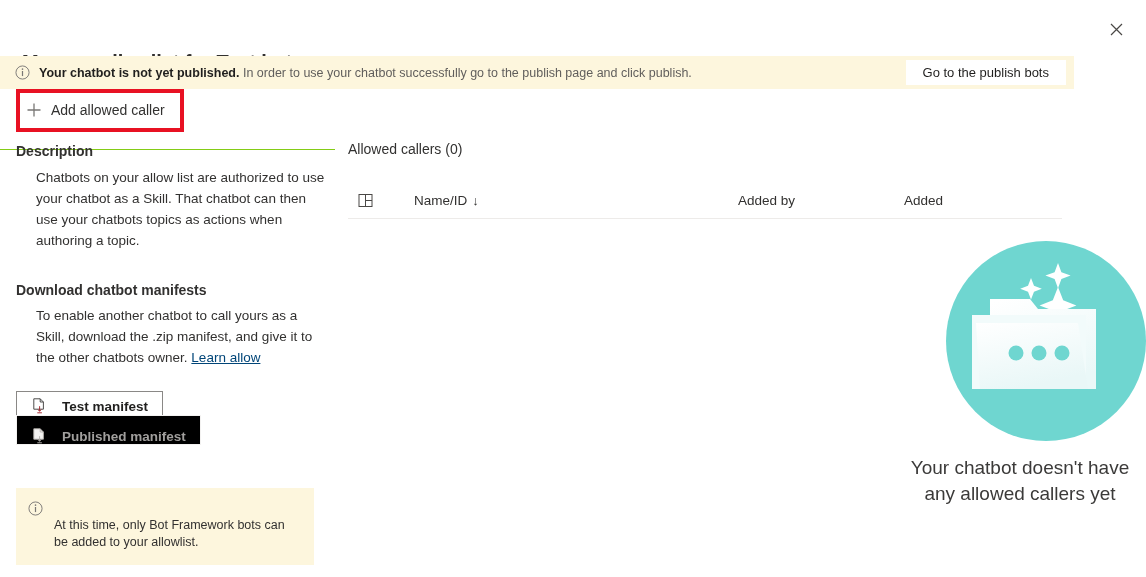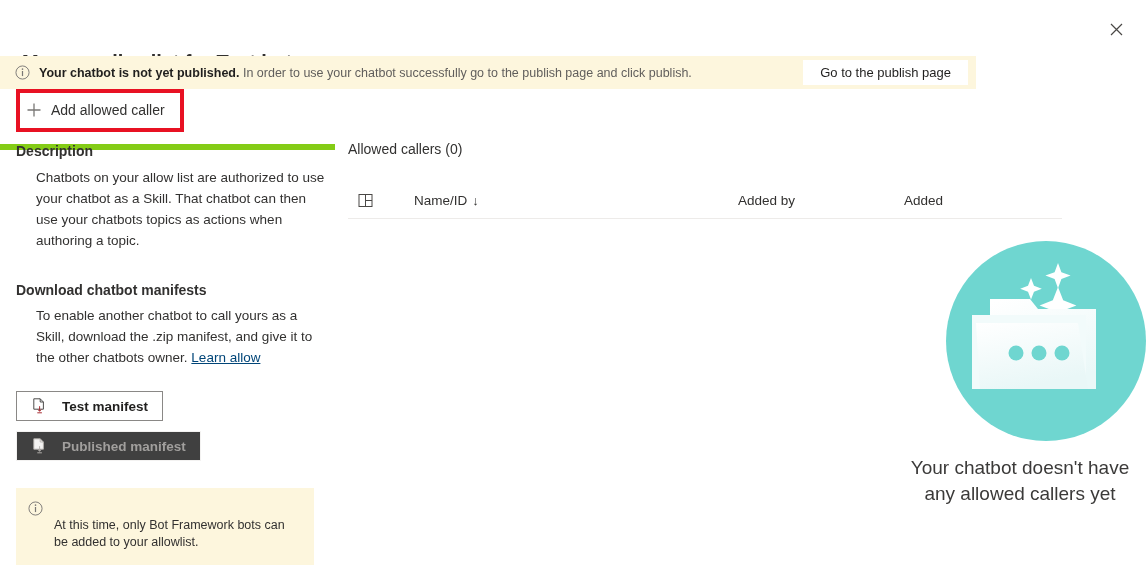--- a/index.html
+++ b/index.html
@@ -48,21 +48,21 @@
     border: none;
     cursor: pointer;
     color: #3b3a39;
   }
   .close-btn svg { display: block; }
 
   
   .banner {
     position: absolute;
     left: 0; top: 56px;
-    width: 976px; height: 33px;
+    width: 1074px; height: 33px;
     background: #fdf6dd;
     display: flex;
     align-items: center;
   }
   .banner-icon {
     margin-left: 14px;
     width: 16px; height: 16px;
     flex: 0 0 16px;
     display: flex; align-items: center; justify-content: center;
     color: #605e5c;
@@ -91,21 +91,21 @@
     cursor: pointer;
     white-space: nowrap;
   }
 
   
   .commandbar {
     position: absolute;
     left: 0; top: 89px;
     width: 1146px; height: 61px;
     background: #ffffff;
-    border-bottom: 6px solid #84cc16;
+    border-bottom: 1px solid #84cc16;
   }
   .cmd-btn {
     position: absolute;
     left: 22px; top: 6px;
     height: 30px;
     display: flex;
     align-items: center;
     gap: 9px;
     background: transparent;
     border: none;
@@ -182,25 +182,26 @@
     cursor: pointer;
     white-space: nowrap;
   }
   #btn-test {
     top: 258px;
     background: #ffffff;
     border: 1px solid #8a8886;
     color: #201f1e;
   }
   #btn-pub {
-    top: 298px;
-    background: #404040;
+    top: 282px;
+    background: #000000;
     border: 1px solid #f3f2f1;
     color: #a19f9d;
     cursor: default;
+    align-items: flex-end;
   }
   .doc-icon { width: 16px; height: 16px; display:block; }
 
   
   .infocard {
     position: absolute;
     left: 16px; top: 355px;
     width: 298px;
     background: #fdf6dd;
     padding: 12px 14px 14px 12px;
@@ -301,21 +302,21 @@
     <span class="banner-icon">
       <svg width="15" height="15" viewBox="0 0 16 16">
         <circle cx="8" cy="8" r="7" fill="none" stroke="#7a7875" stroke-width="1"></circle>
         <circle cx="8" cy="4.4" r="0.85" fill="#7a7875"></circle>
         <rect x="7.35" y="6.4" width="1.3" height="5.4" fill="#7a7875"></rect>
       </svg>
     </span>
     <div class="banner-text">
       <b>Your chatbot is not yet published.</b><span> In order to use your chatbot successfully go to the publish page and click publish.</span>
     </div>
-    <button class="banner-btn">Go to the publish page</button>
+    <button class="banner-btn">Go to the publish bots</button>
   </div>
 
   <div class="commandbar">
     <button class="cmd-btn">
       <span class="plus-icon">
         <svg width="16" height="16" viewBox="0 0 16 16">
           <path d="M8 1.5 V14.5 M1.5 8 H14.5" stroke="#797775" stroke-width="1.3" fill="none"></path>
         </svg>
       </span>
       <span>Add allowed caller</span>

